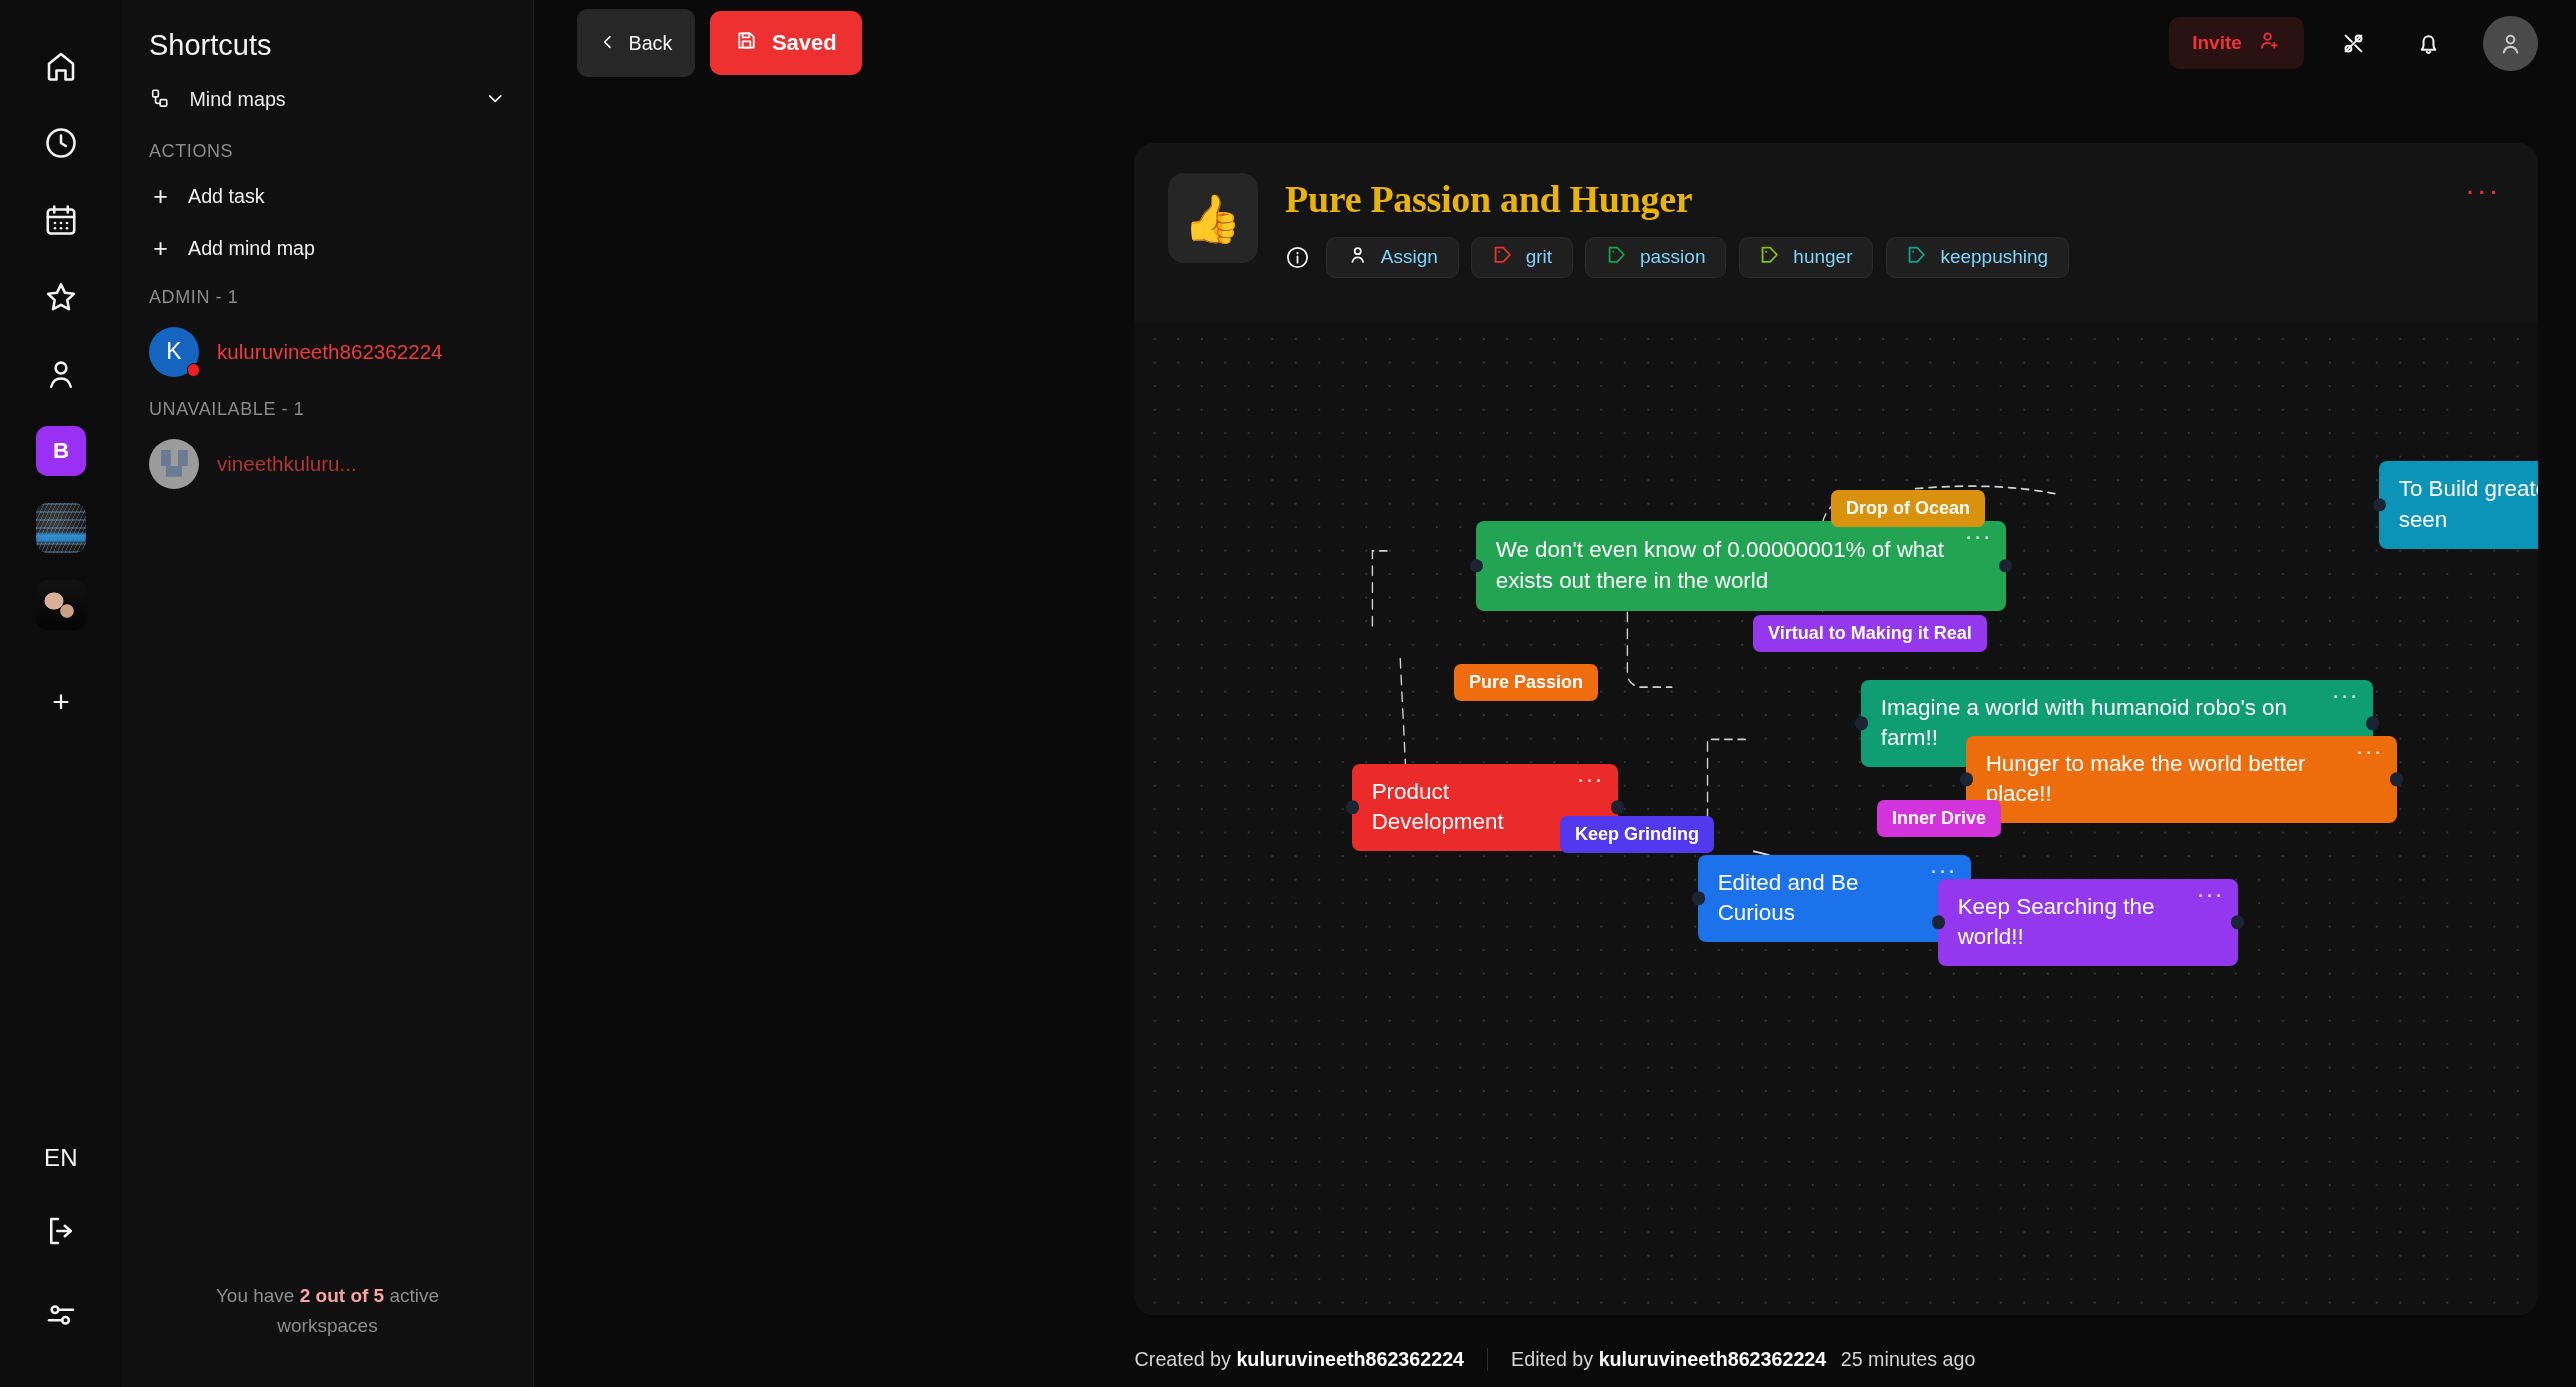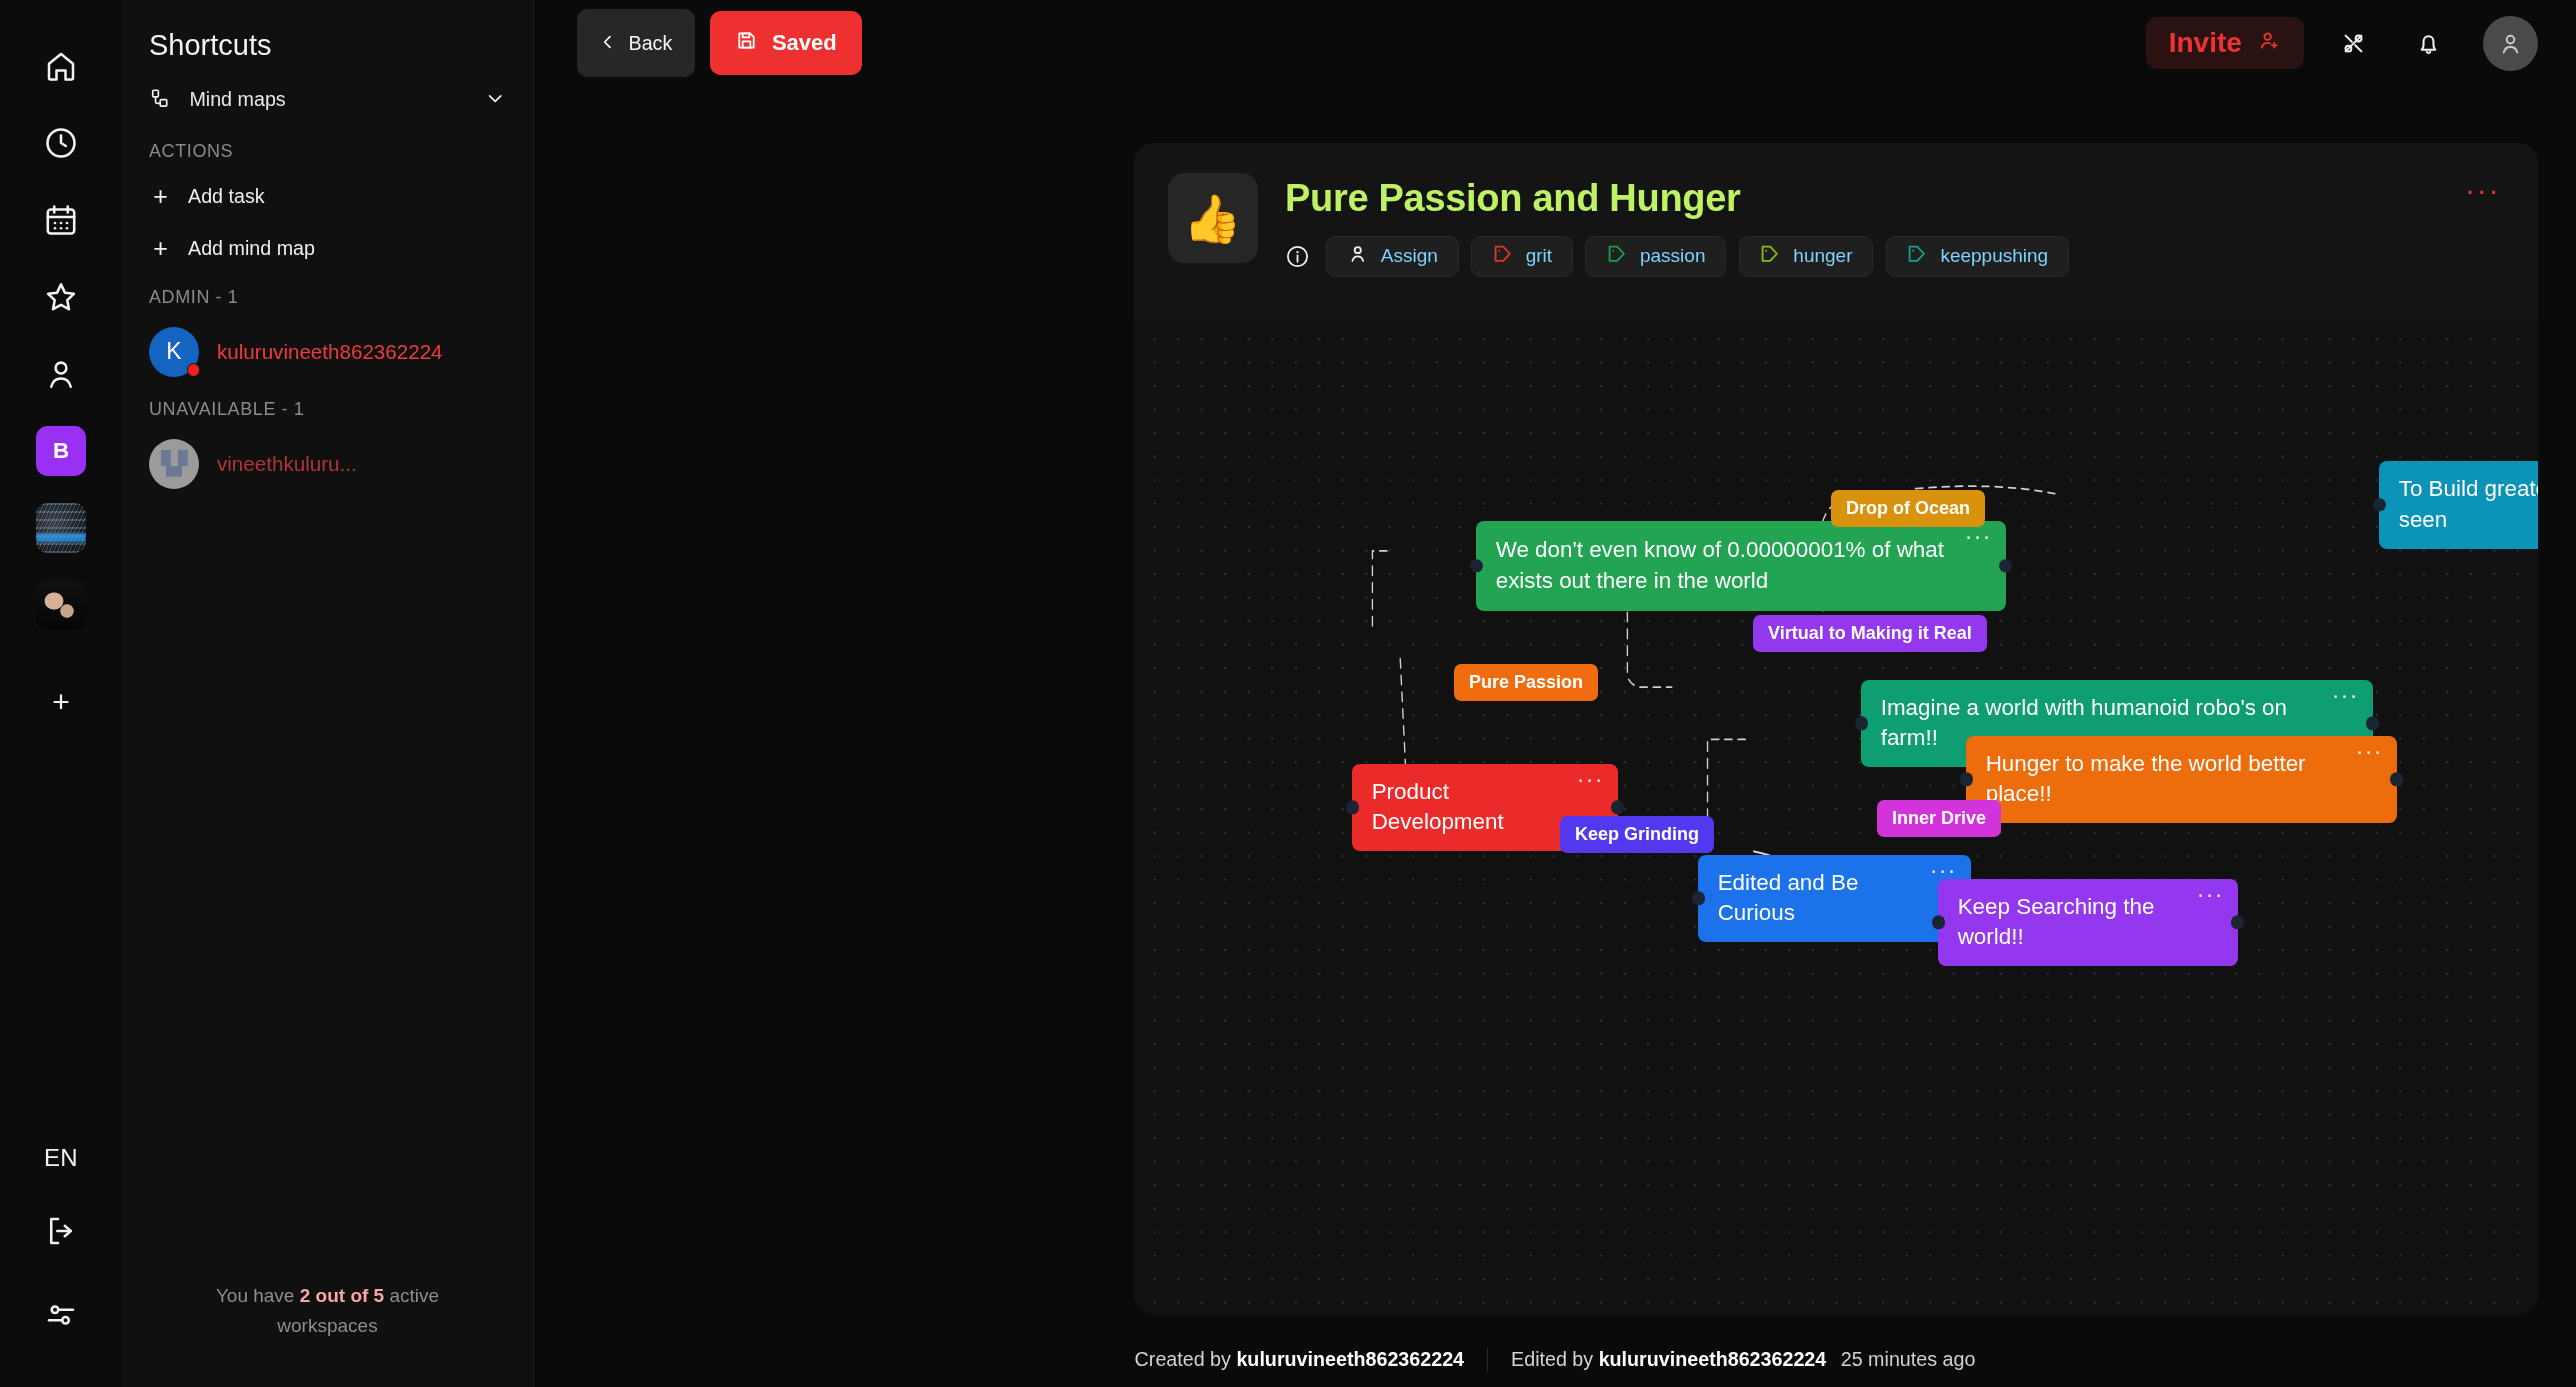--- a/index.html
+++ b/index.html
@@ -140,21 +140,21 @@
     padding: 12px 25px; height: 64px; font-size: 22px; font-weight: bold; cursor: pointer;
     font-family: inherit;
   }
   .btn-saved svg { width: 23px; height: 23px; stroke: #fff; stroke-width: 1.9; fill: none;
     stroke-linecap: round; stroke-linejoin: round; }
   .spacer { flex: 1; }
   .btn-invite {
     display: flex; align-items: center; gap: 16px;
     background: #2a1212; color: #ef3333;
     border: none; border-radius: 10.7px;
-    padding: 0 23px; height: 52px; font-size: 28px; font-weight: bold; cursor: pointer;
+    padding: 0 23px; height: 52px; font-size: 19px; font-weight: bold; cursor: pointer;
     font-family: inherit;
   }
   .btn-invite svg { width: 23px; height: 23px; stroke: #ef3333; stroke-width: 1.9; fill: none;
     stroke-linecap: round; stroke-linejoin: round; }
   .top-ic { width: 52px; height: 52px; display: flex; align-items: center; justify-content: center; cursor: pointer; margin-left: 9px;}
   .top-ic svg { width: 27px; height: 27px; stroke: #f3f3f3; stroke-width: 1.8; fill: none;
     stroke-linecap: round; stroke-linejoin: round; }
   .top-avatar {
     width: 55px; height: 55px; border-radius: 50%; background: #4a4a4a;
     display: flex; align-items: center; justify-content: center; margin-left: 14.3px; cursor: pointer;
@@ -166,21 +166,21 @@
   .card {
     position: absolute; left: 600px; right: 38px; top: 143px; bottom: 72px;
     background: #141414; border-radius: 19.7px;
   }
   .card-head { display: flex; align-items: flex-start; padding: 30px 34px 0 34px; position: relative; }
   .emoji-tile {
     width: 90px; height: 90px; border-radius: 16px; background: #262626;
     display: flex; align-items: center; justify-content: center; font-size: 47px; flex: 0 0 90px;
   }
   .head-right { margin-left: 27px; padding-top: 3.6px; }
-  .map-title { color: #bef264; font-size: 38px; font-weight: bold; letter-spacing: -0.3px; }
+  .map-title { color: #eab308; font-size: 38px; font-weight: bold; letter-spacing: -0.3px; font-family: Liberation Serif, serif; }
   .tag-row { display: flex; align-items: center; gap: 12.5px; margin-top: 16px; }
   .info-ic { width: 25px; height: 25px; margin-right: 3.6px; cursor: pointer; }
   .info-ic svg { width: 25px; height: 25px; stroke: #f0f0f0; stroke-width: 1.7; fill: none; }
   .chip {
     display: flex; align-items: center; gap: 12.5px;
     background: #1f1f1f; border-radius: 9.8px;
     height: 41px; padding: 0 19.7px; color: #7dd3fc; font-size: 19px; cursor: pointer;
     border: 0.9px solid #2b2b2b;
   }
   .chip svg { width: 21.5px; height: 21.5px; fill: none; stroke-width: 2; stroke-linecap: round; stroke-linejoin: round; }

